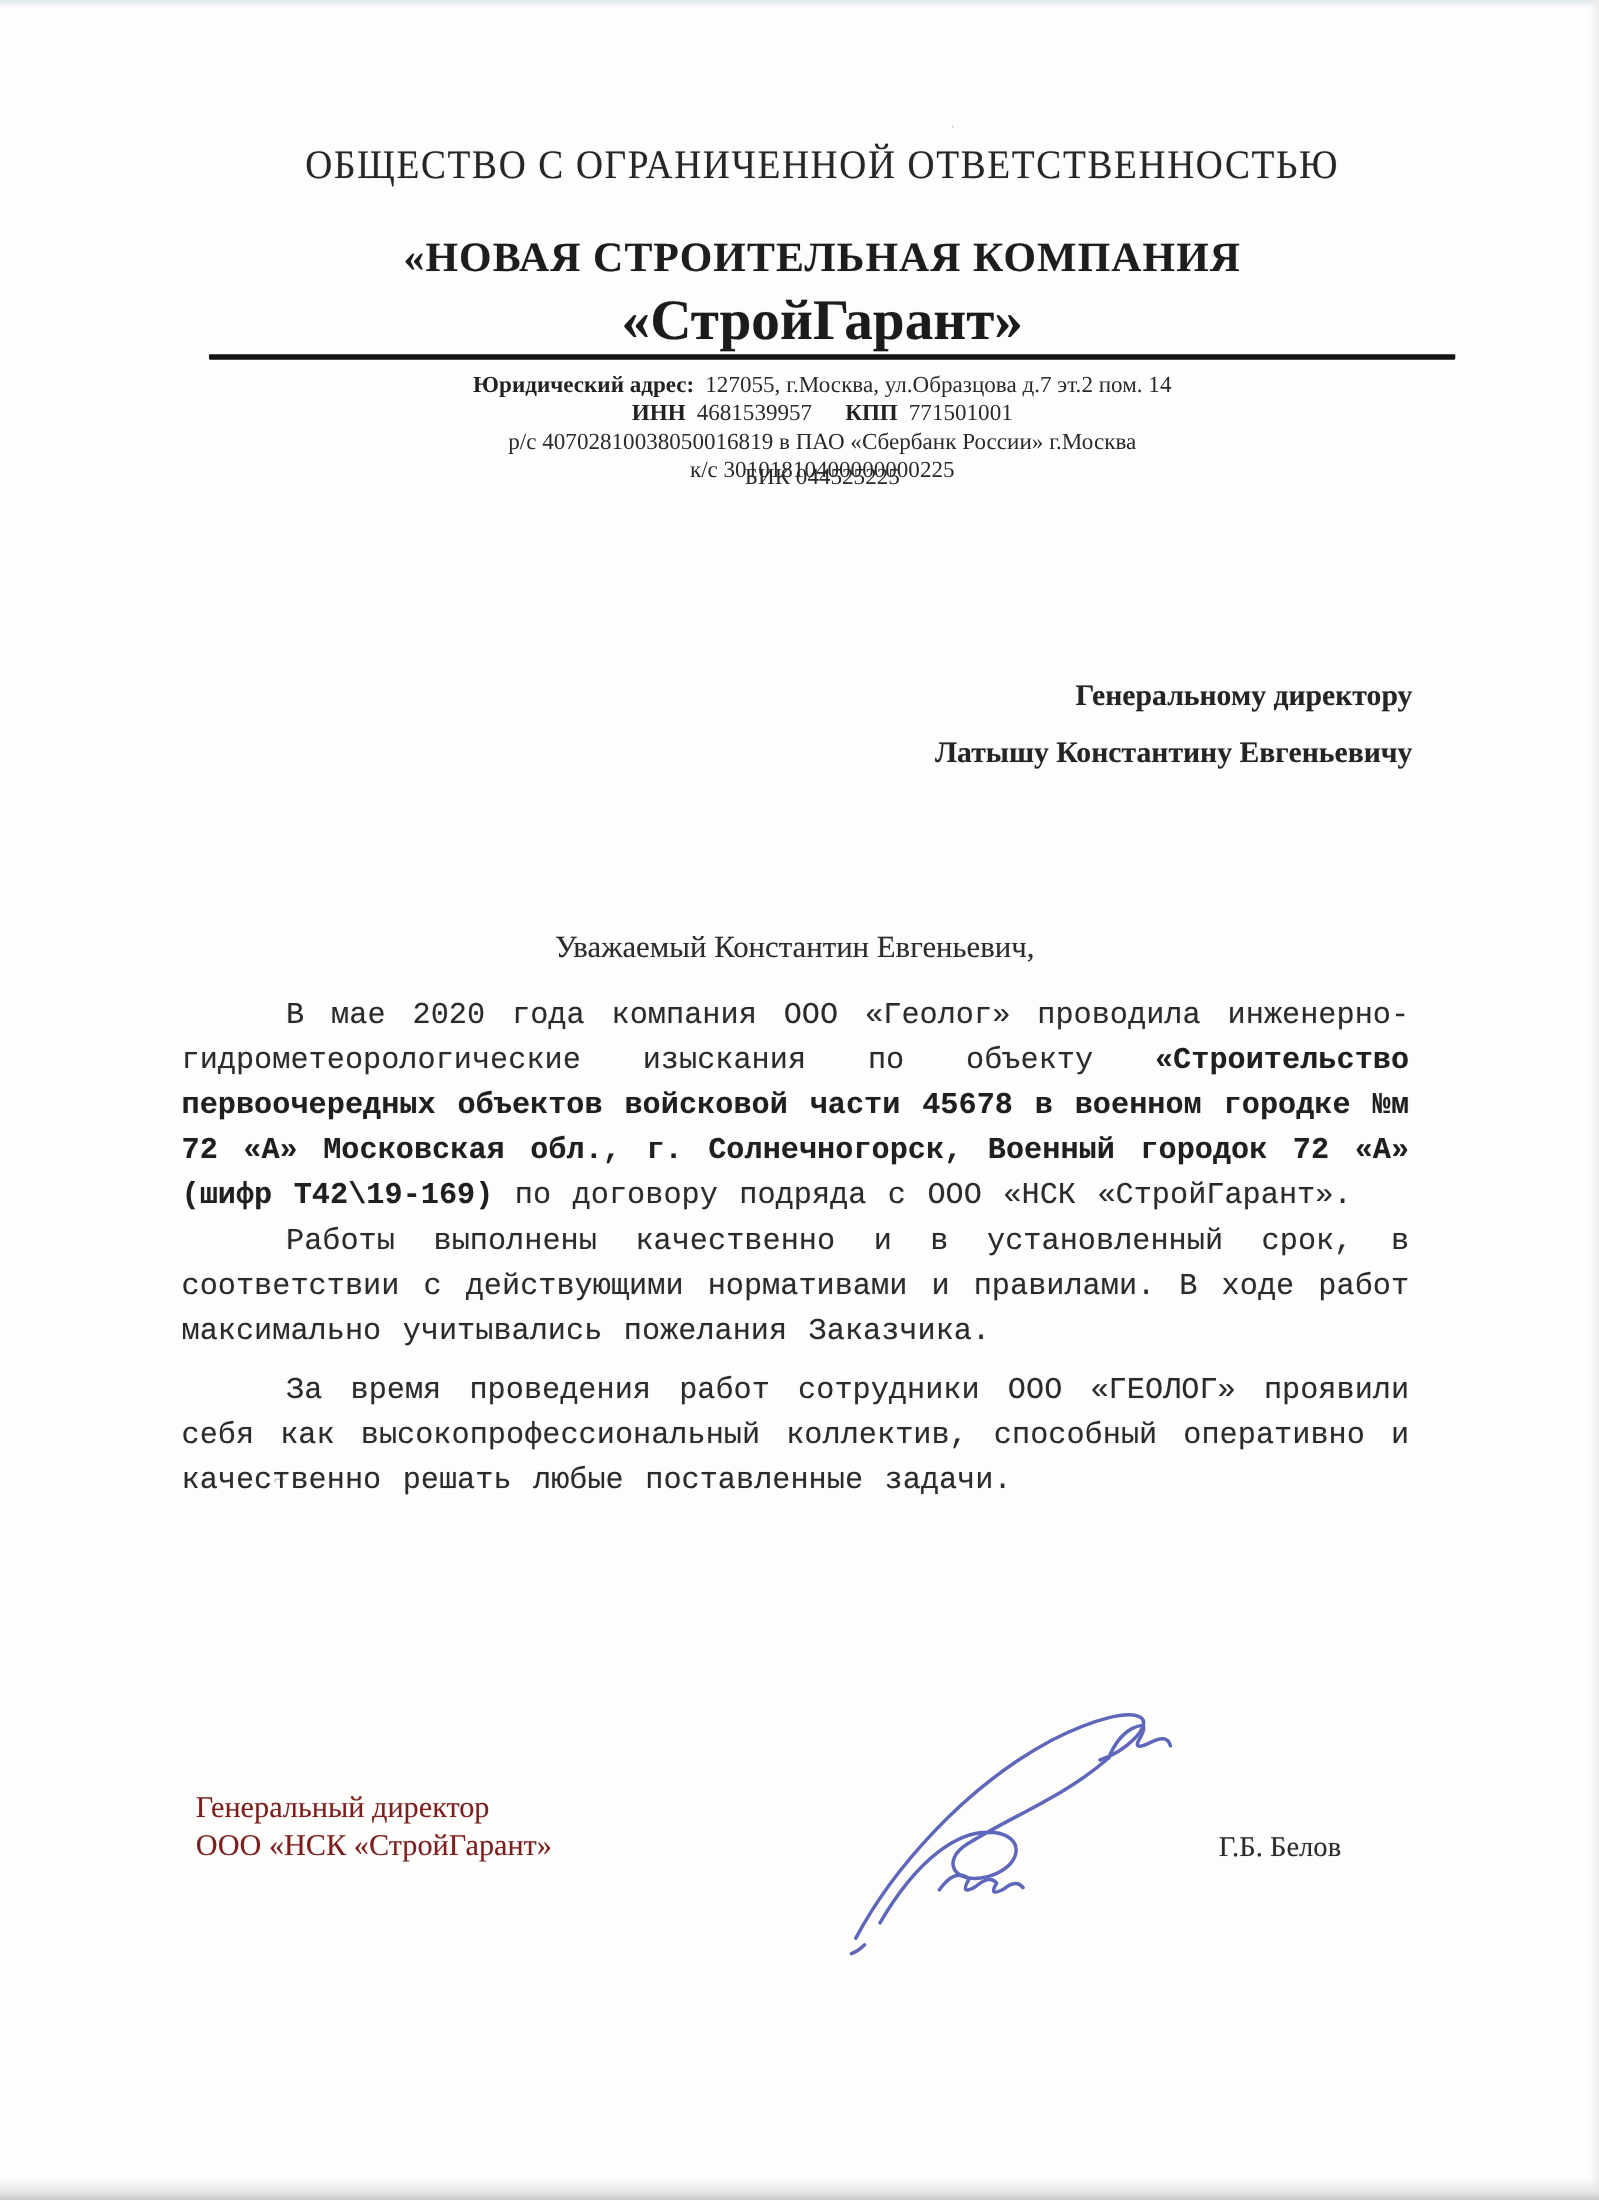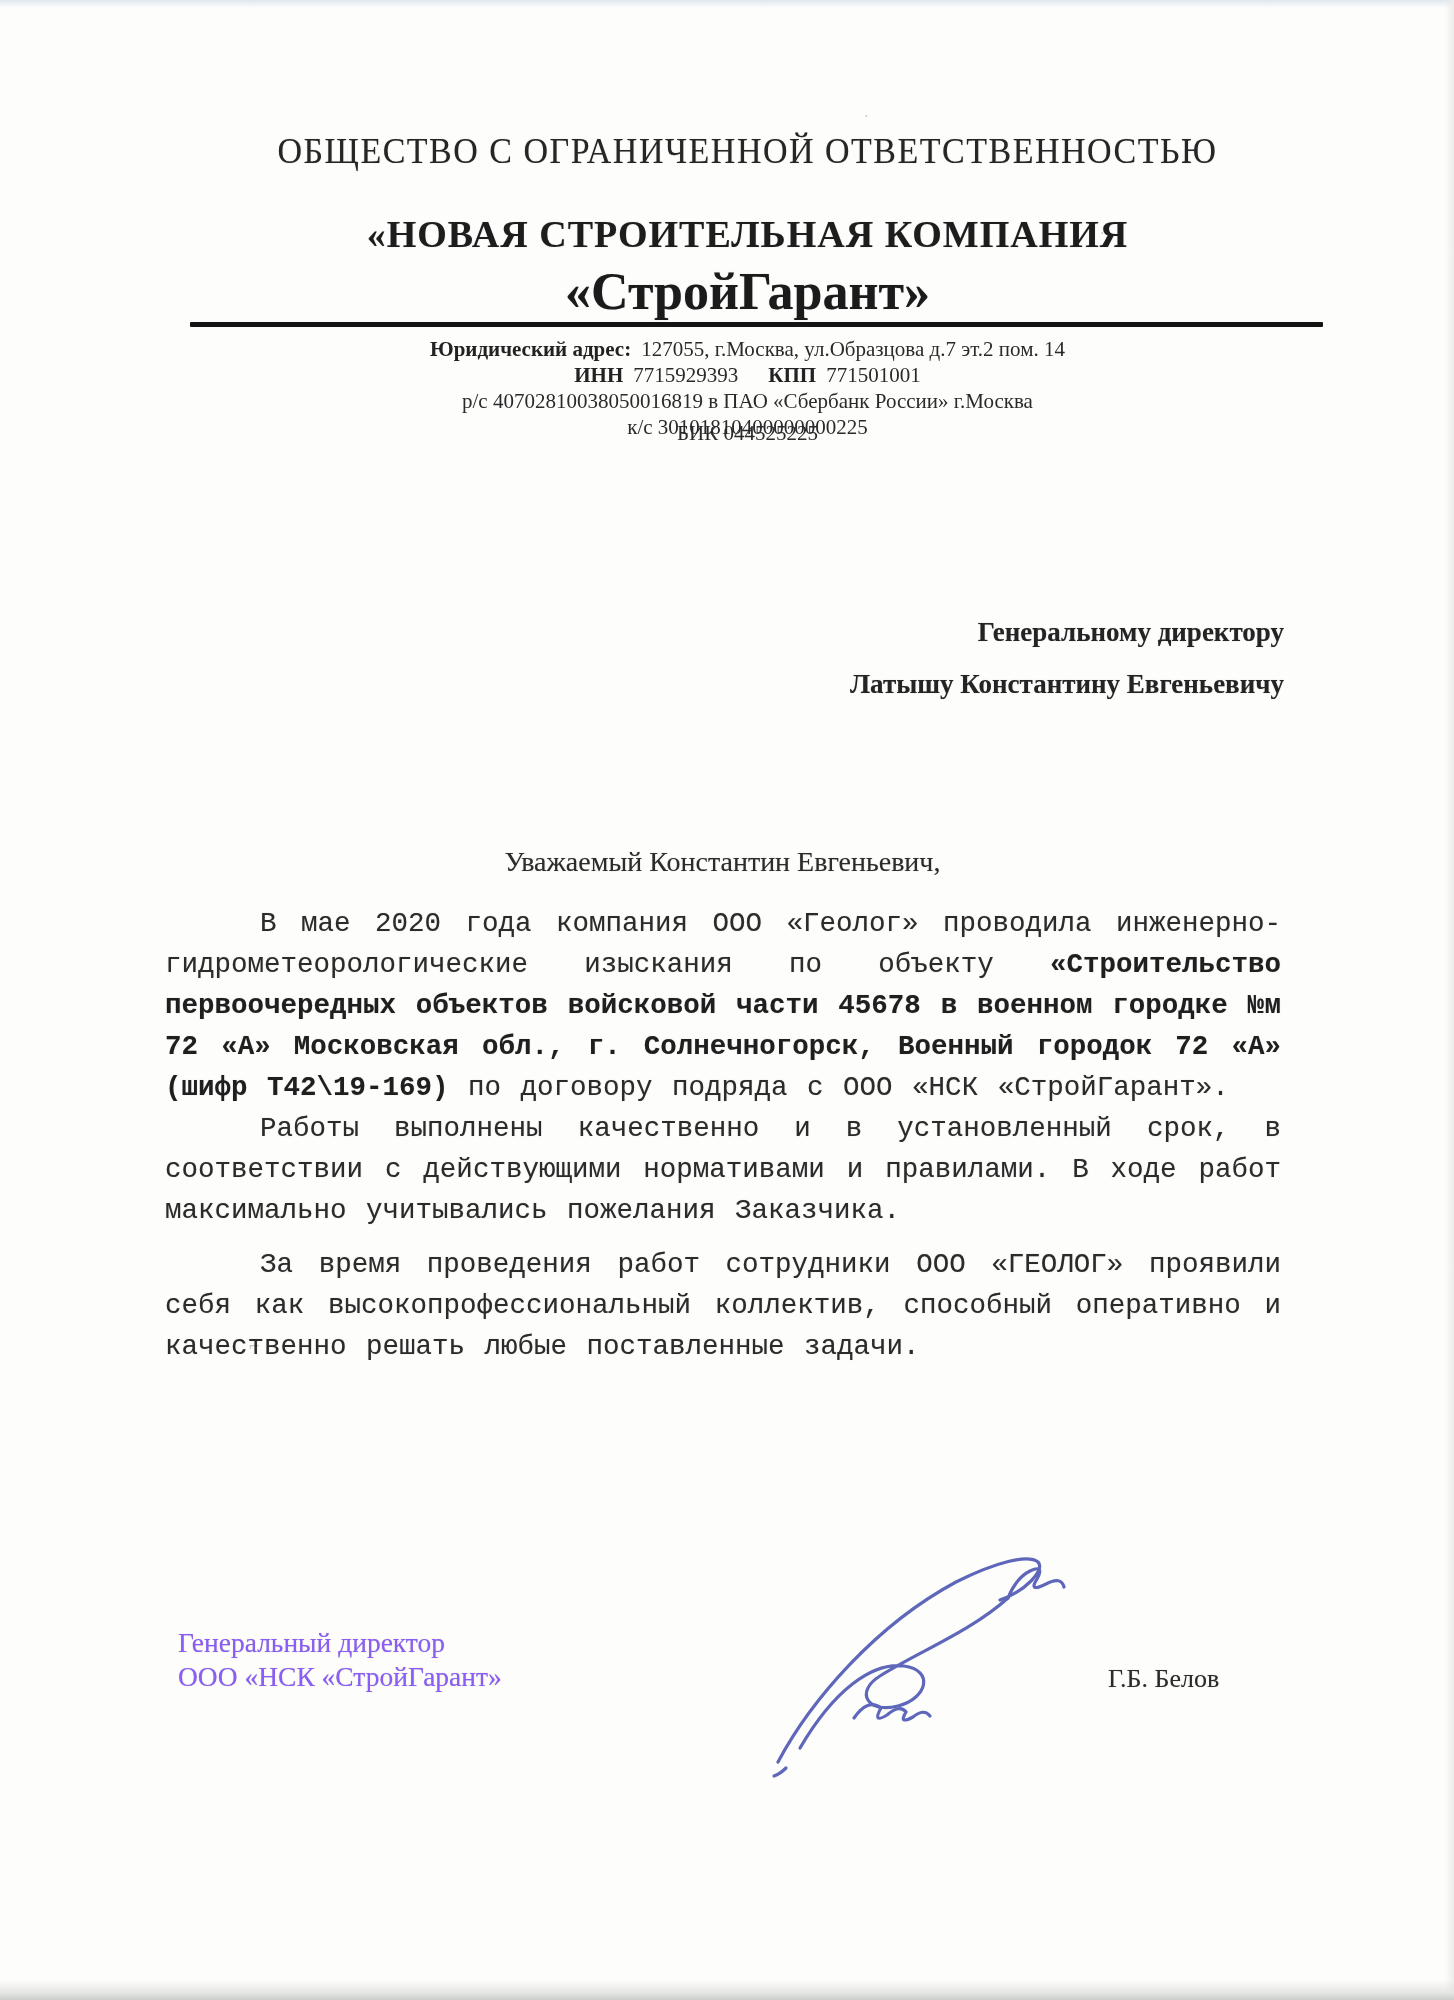--- a/index.html
+++ b/index.html
@@ -72,21 +72,21 @@
   }
   .body-text p{
     margin:0; text-indent:95px; word-spacing:3px;font-family:Liberation Mono, monospace;
   }
   .body-text p.para-3{ margin-top:13px; }
   .body-text .bold-obj{ font-weight:bold; color:#1f1f1f; }
 
   
   .sign-title{
     position:absolute; left:178px; top:1626px;
-    font-size:27.5px; line-height:34px; color:#8b5cf6;
+    font-size:27.5px; line-height:34px; color:#7f1d1d;
   }
   .sign-name{
     position:absolute; left:1108px; top:1664px;
     font-size:26px; color:#2b2b2b;
   }
   .signature-svg{
     position:absolute; left:756px; top:1540px;
   }
 
   
@@ -125,21 +125,21 @@
     <div class="company-1">«НОВАЯ СТРОИТЕЛЬНАЯ КОМПАНИЯ</div>
     <div class="company-2">«СтройГарант»</div>
   </div>
   <div class="head-rule"></div>
 
   <div class="letterhead">
     <div class="addr-line addr-1">
       <span class="b">Юридический адрес:</span><span class="gap-s"></span><span>127055, г.Москва, ул.Образцова д.7 эт.2 пом. 14</span>
     </div>
     <div class="addr-line addr-2">
-      <span class="b">ИНН</span><span class="gap-s"></span><span>7715929393</span><span class="gap-m"></span><span class="b">КПП</span><span class="gap-s"></span><span>771501001</span>
+      <span class="b">ИНН</span><span class="gap-s"></span><span>4681539957</span><span class="gap-m"></span><span class="b">КПП</span><span class="gap-s"></span><span>771501001</span>
     </div>
     <div class="addr-line addr-3">р/с 40702810038050016819 в ПАО «Сбербанк России» г.Москва</div>
     <div class="addr-line addr-4">к/с 30101810400000000225</div>
     <div class="addr-line addr-5">БИК 044525225</div>
   </div>
 
 
   <div class="recipient soft">
     <div>Генеральному директору</div>
     <div>Латышу Константину Евгеньевичу</div>

